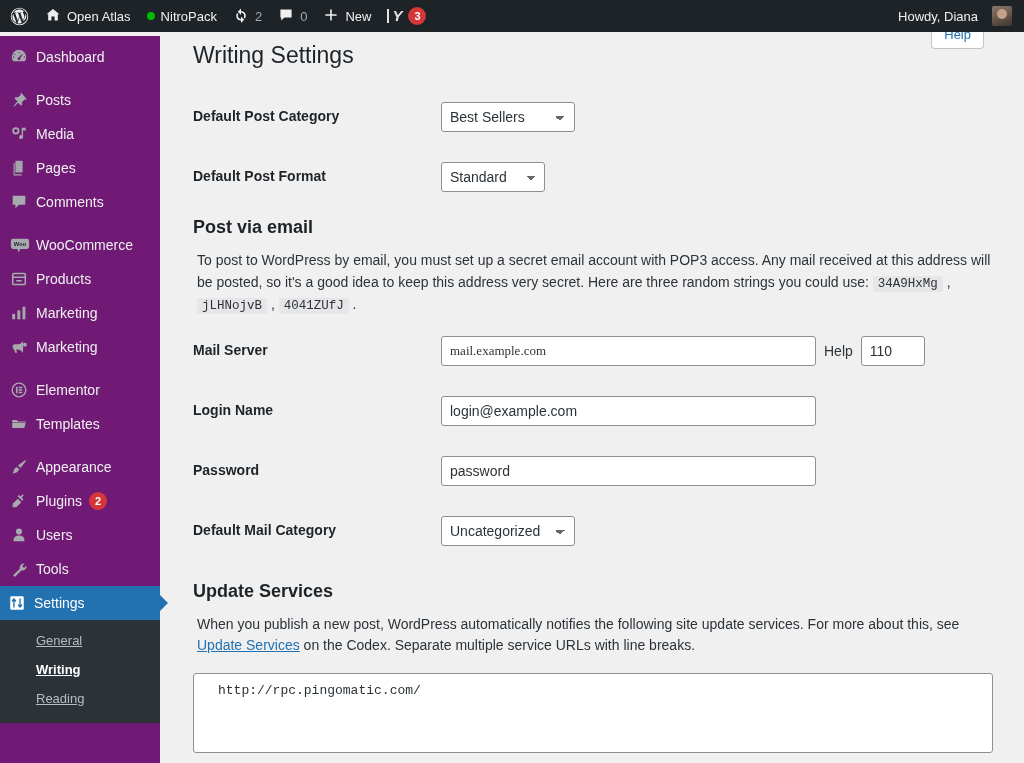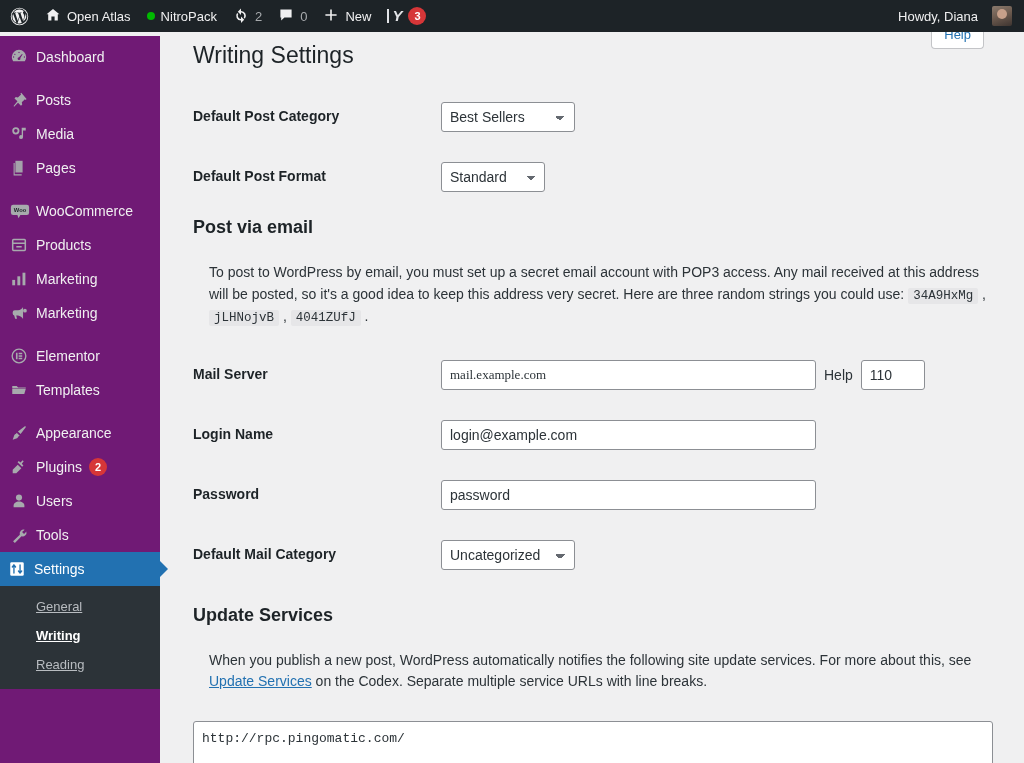--- a/index.html
+++ b/index.html
@@ -173,38 +173,38 @@
   input.mono { font-family: Liberation Serif, serif; font-size: 13px; }
   input.regular { width: 375px; }
   input.port { width: 64px; }
 
   .h2 {
     font-size: 18px; font-weight: 600; color: #1d2327;
     margin: 0; padding: 0 0 6px 0; line-height: 1.4;
   }
   .para {
     font-size: 14px; color: #2c3338;
-    line-height: 1.55; margin: 16px;
+    line-height: 1.55; margin: 4px;
     max-width: 800px;
   }
   code.rand {
     font-family: "Liberation Mono", monospace;
     font-size: 12.5px;
     background: #e6e6e8;
     padding: 1px 5px; border-radius: 2px;
     color: #2c3338;
   }
   a.wp-link { color: #2271b1; text-decoration: underline; }
   textarea.wp-textarea {
     width: 800px; height: 80px;
     font-family: "Liberation Mono", monospace;
     font-size: 13px; color: #2c3338;
     background: #fff;
     border: 1px solid #8c8f94; border-radius: 3px;
-    padding: 7px 8px; resize: none; outline: none;
+    padding: 7px 24px; resize: none; outline: none;
     line-height: 1.5;
   }
   .port-wrap { display: flex; align-items: center; gap: 8px; }
   .port-label { font-size: 14px; color: #2c3338; }
   .section { padding: 8px 0 0 0; }
 </style>
 </head>
 <body>
 
 <div id="root">
@@ -307,20 +307,28 @@
     <div class="menu-item">
       <span class="mi-ico">
         <svg width="18" height="18" viewBox="0 0 20 20" fill="currentColor">
           <path d="M6 2h8v13H6z" opacity=".95"></path>
           <path d="M4 4.5h1.2V17H13v1.3H4z"></path>
         </svg>
       </span>
       <span>Pages</span>
     </div>
 
+    <div class="menu-item">
+      <span class="mi-ico">
+        <svg width="18" height="18" viewBox="0 0 20 20" fill="currentColor">
+          <path d="M3 3h14v10h-7l-4 4v-4H3V3z"></path>
+        </svg>
+      </span>
+      <span>Comments</span>
+    </div>
 
     <div class="menu-item sep">
       <span class="mi-ico">
         <svg width="20" height="18" viewBox="0 0 22 18" fill="currentColor">
           <rect x="1" y="2" width="20" height="11.5" rx="2.5"></rect>
           <path d="M8 13l1.4 4 2.2-4z"></path>
           <text x="11" y="10.6" font-size="6.4" text-anchor="middle" fill="#1d2327" font-family="Liberation Sans, sans-serif" font-weight="700">Woo</text>
         </svg>
       </span>
       <span>WooCommerce</span>

